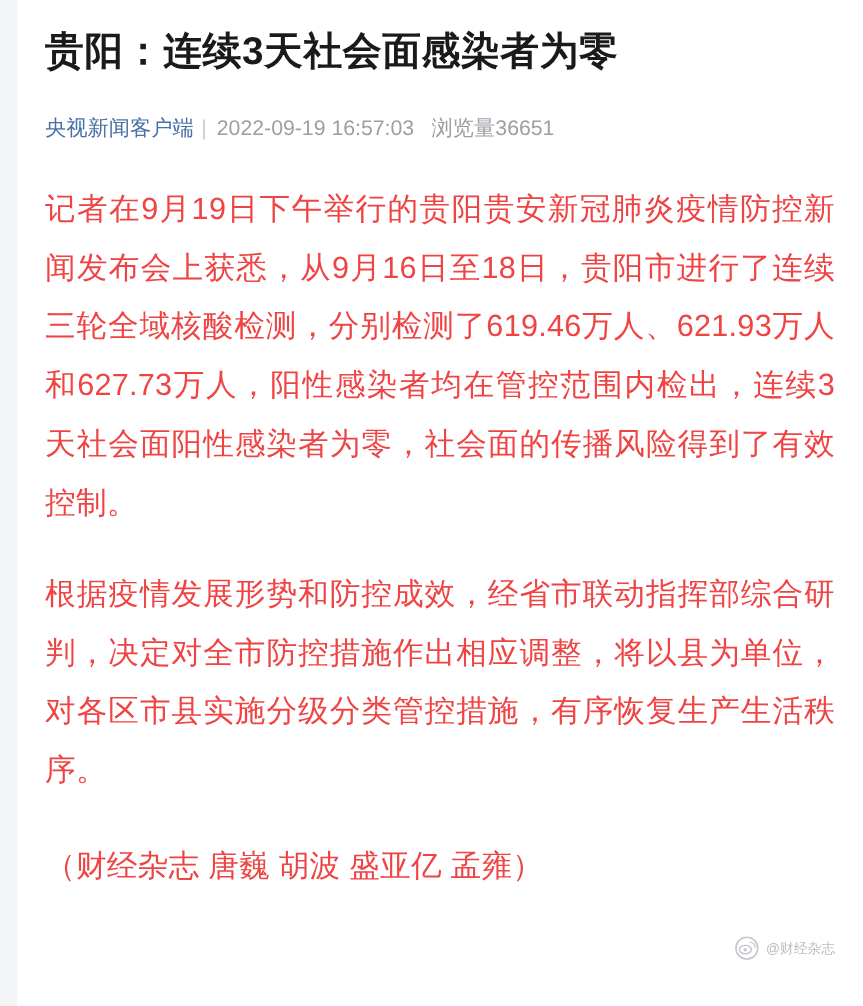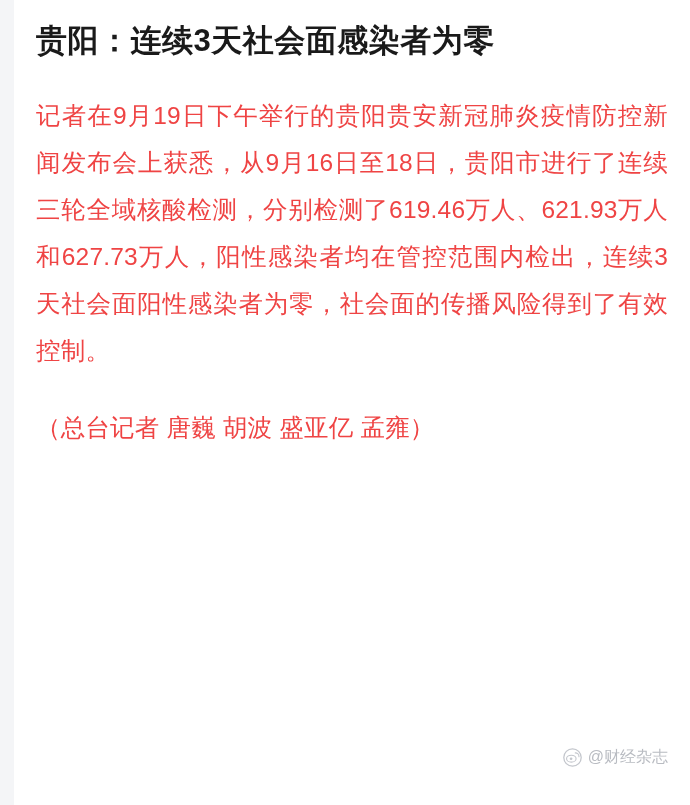--- a/index.html
+++ b/index.html
@@ -83,21 +83,21 @@
     margin-top: 30px;
   }
   .watermark {
     position: absolute;
     right: 22px;
     bottom: 10px;
     display: flex;
     align-items: center;
     gap: 6px;
     color: #b9bcc2;
-    font-size: 16px;
+    font-size: 11px;
     white-space: nowrap;
   }
   .weibo-icon {
     display: inline-block;
     width: 19px;
     height: 19px;
     position: relative;
   }
   .weibo-icon svg { display: block; }
 </style>
@@ -107,25 +107,29 @@
 <div class="page">
 
   <div class="left-rail"></div>
 
   <div class="content">
 
     <h1 class="headline">
       <span class="line">贵阳：连续3天社会面感染者为零</span>
     </h1>
 
+    <div class="meta">
+      <span class="source">央视新闻客户端</span><span class="divider">|</span><span class="time">2022-09-19 16:57:03</span><span class="views">浏览量36651</span>
+    </div>
 
     <p class="para">记者在9月19日下午举行的贵阳贵安新冠肺炎疫情防控新闻发布会上获悉，从9月16日至18日，贵阳市进行了连续三轮全域核酸检测，分别检测了619.46万人、621.93万人和627.73万人，阳性感染者均在管控范围内检出，连续3天社会面阳性感染者为零，社会面的传播风险得到了有效控制。</p>
 
+    <p class="para">根据疫情发展形势和防控成效，经省市联动指挥部综合研判，决定对全市防控措施作出相应调整，将以县为单位，对各区市县实施分级分类管控措施，有序恢复生产生活秩序。</p>
 
-    <p class="para credit">（总台记者 唐巍 胡波 盛亚亿 孟雍）</p>
+    <p class="para credit">（财经杂志 唐巍 胡波 盛亚亿 孟雍）</p>
 
   </div>
 
   <div class="watermark">
     <span class="weibo-icon">
       <svg viewBox="0 0 24 24" width="19" height="19" aria-hidden="true">
         <circle cx="12" cy="12" r="11" fill="none" stroke="#c3c6cc" stroke-width="1.6"></circle>
         <ellipse cx="10.5" cy="13.5" rx="6" ry="4.3" fill="none" stroke="#c3c6cc" stroke-width="1.4"></ellipse>
         <circle cx="10.2" cy="13.6" r="1.7" fill="#c3c6cc"></circle>
         <path d="M15.5 6.2c2.6 0 4.7 2.1 4.7 4.7" fill="none" stroke="#c3c6cc" stroke-width="1.4" stroke-linecap="round"></path>

